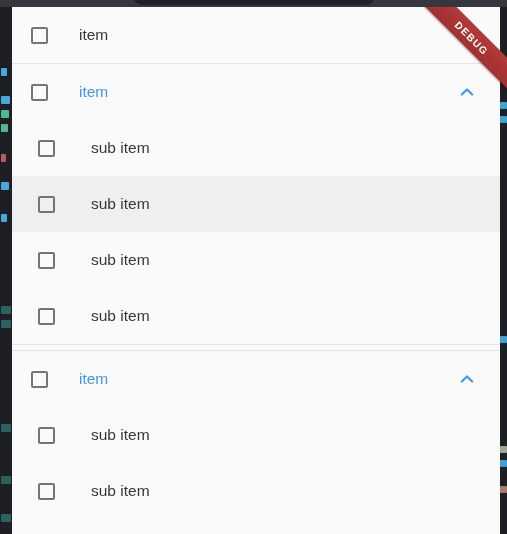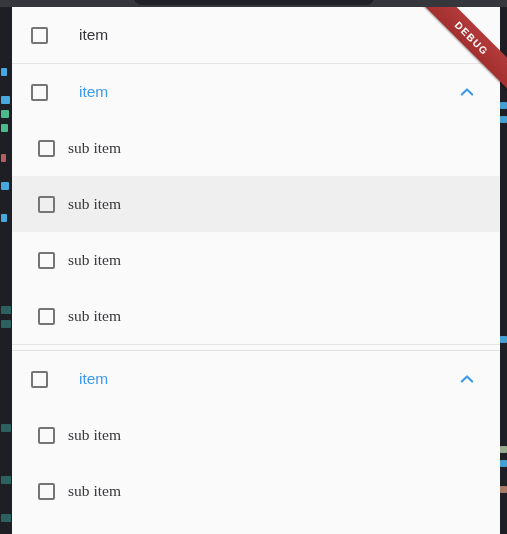--- a/index.html
+++ b/index.html
@@ -113,21 +113,21 @@
   .row.level-0 .cb-wrap { margin-left: 18px; }
   .row.level-1 .cb-wrap { margin-left: 25px; }
 
   .row .label {
     font-size: 15.5px;
     line-height: 1;
     color: #37373c;
     white-space: nowrap;
   }
   .row.level-0 .label { margin-left: 31px; }
-  .row.level-1 .label { margin-left: 13px; font-family: Liberation Serif, serif; }
+  .row.level-1 .label { margin-left: 36px; }
   .row .label.is-accent { color: #3c9ae8; }
 
   .row .chevron {
     margin-left: auto;
     margin-right: 22px;
     width: 22px;
     height: 22px;
     display: flex;
     align-items: center;
     justify-content: center;

